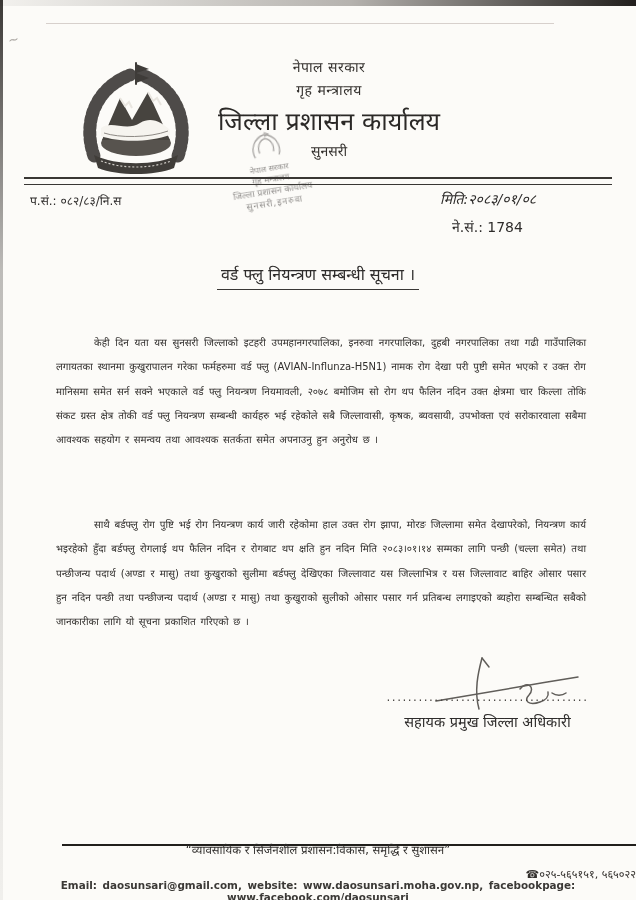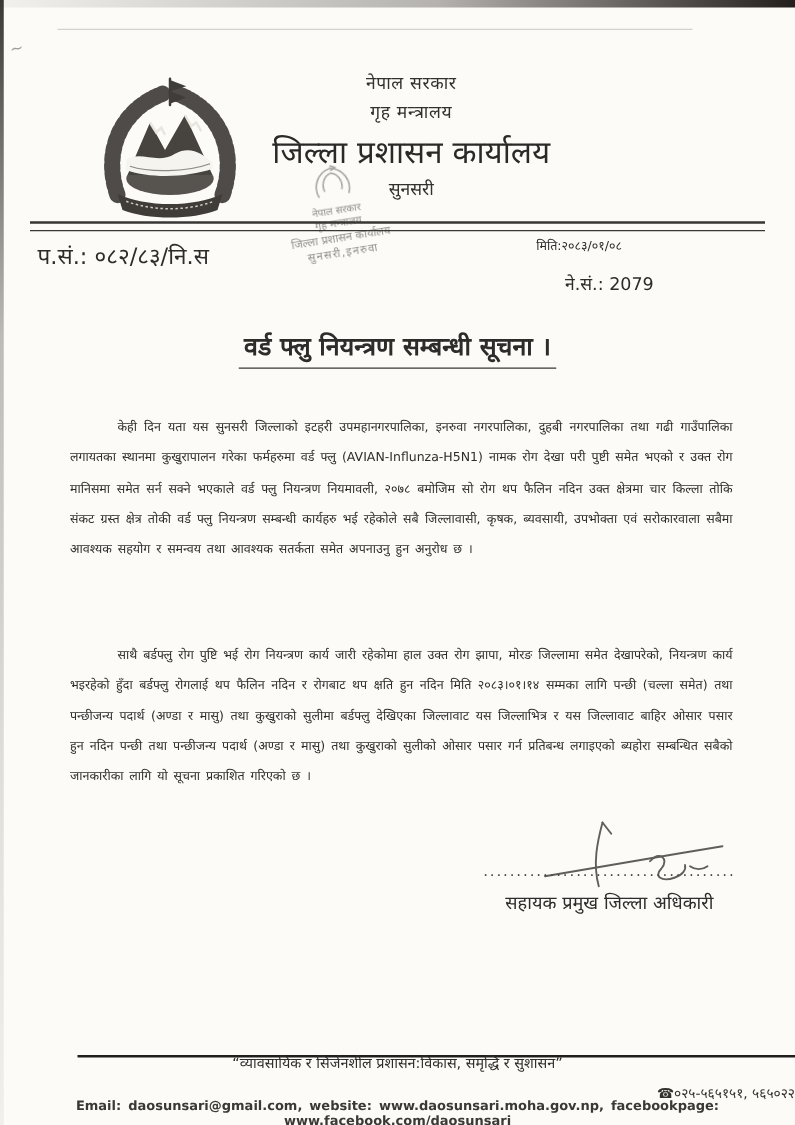--- a/index.html
+++ b/index.html
@@ -28,26 +28,26 @@
     transform:rotate(-9deg); text-align:center; color:#74716f; opacity:0.8;
     filter:blur(0.3px); pointer-events:none; }
   .stamp .s1 { font-size:8px; line-height:10px; }
   .stamp .s2 { font-size:8.5px; line-height:11px; }
   .stamp .s3 { font-size:9px; line-height:12px; }
   .stamp .s4 { font-size:9px; line-height:12px; letter-spacing:1px; }
   
   .rule-double { position:absolute; top:177px; left:24px; width:588px; height:5px;
     border-top:2.5px solid #393734; border-bottom:1.5px solid #393734; }
   
-  .ref  { position:absolute; top:192px; left:30px;  font-size:18px; }
-  .dt   { position:absolute; top:189px; left:429px; font-size:10px; }
+  .ref  { position:absolute; top:192px; left:30px;  font-size:12px; }
+  .dt   { position:absolute; top:189px; left:440px; font-size:14px;font-style:italic; }
   .nesn { position:absolute; top:217px; left:452px; font-size:14px; }
   
   .title { position:absolute; top:263px; left:0; width:100%; text-align:center; }
-  .title span { display:inline-block; font-size:20px; border-bottom:1.6px solid #3a3836; padding:0 4px 4px 4px;font-weight:bold; }
+  .title span { display:inline-block; font-size:16px; border-bottom:1.6px solid #3a3836; padding:0 4px 4px 4px; }
   
   .body-text { position:absolute; left:56px; width:530px; text-align:justify;
     font-size:10px; line-height:24.3px; text-indent:38px; word-spacing:1.5px; color:#2f2d2b; }
   .p1 { top:321px; }
   .p2 { top:503px; }
   
   .sig { position:absolute; top:690px; left:385px; width:205px; text-align:center; }
   .sig-dots { font-size:12px; letter-spacing:1.5px; color:#4a4744; white-space:nowrap; overflow:hidden; }
   .sig-name { font-size:14px; margin-top:3px; }
   .sig-post { font-size:14.5px; margin-top:7px; white-space:nowrap; }
@@ -109,21 +109,21 @@
     <div class="s1">नेपाल सरकार</div>
     <div class="s2">गृह मन्त्रालय</div>
     <div class="s3">जिल्ला प्रशासन कार्यालय</div>
     <div class="s4">सुनसरी,इनरुवा</div>
   </div>
 
   <div class="rule-double"></div>
 
   <div class="ref">प.सं.: ०८२/८३/नि.स</div>
   <div class="dt">मिति:२०८३/०१/०८</div>
-  <div class="nesn">ने.सं.: 2079</div>
+  <div class="nesn">ने.सं.: 1784</div>
 
   <div class="title">
     <span>वर्ड फ्लु नियन्त्रण सम्बन्धी सूचना ।</span>
   </div>
 
   <p class="body-text p1">केही दिन यता यस सुनसरी जिल्लाको इटहरी उपमहानगरपालिका, इनरुवा नगरपालिका, दुहबी नगरपालिका तथा गढी गाउँपालिका लगायतका स्थानमा कुखुरापालन गरेका फर्महरुमा वर्ड फ्लु (AVIAN-Influnza-H5N1) नामक रोग देखा परी पुष्टी समेत भएको र उक्त रोग मानिसमा समेत सर्न सक्ने भएकाले वर्ड फ्लु नियन्त्रण नियमावली, २०७८ बमोजिम सो रोग थप फैलिन नदिन उक्त क्षेत्रमा चार किल्ला तोकि संकट ग्रस्त क्षेत्र तोकी वर्ड फ्लु नियन्त्रण सम्बन्धी कार्यहरु भई रहेकोले सबै जिल्लावासी, कृषक, ब्यवसायी, उपभोक्ता एवं सरोकारवाला सबैमा आवश्यक सहयोग र समन्वय तथा आवश्यक सतर्कता समेत अपनाउनु हुन अनुरोध छ ।</p>
   <p class="body-text p2">साथै बर्डफ्लु रोग पुष्टि भई रोग नियन्त्रण कार्य जारी रहेकोमा हाल उक्त रोग झापा, मोरङ जिल्लामा समेत देखापरेको, नियन्त्रण कार्य भइरहेको हुँदा बर्डफ्लु रोगलाई थप फैलिन नदिन र रोगबाट थप क्षति हुन नदिन मिति २०८३।०१।१४ सम्मका लागि पन्छी (चल्ला समेत) तथा पन्छीजन्य पदार्थ (अण्डा र मासु) तथा कुखुराको सुलीमा बर्डफ्लु देखिएका जिल्लावाट यस जिल्लाभित्र र यस जिल्लावाट बाहिर ओसार पसार हुन नदिन पन्छी तथा पन्छीजन्य पदार्थ (अण्डा र मासु) तथा कुखुराको सुलीको ओसार पसार गर्न प्रतिबन्ध लगाइएको ब्यहोरा सम्बन्धित सबैको जानकारीका लागि यो सूचना प्रकाशित गरिएको छ ।</p>
 
   <div class="sig-scrawl">
     <svg width="155" height="58" viewBox="0 0 155 58" xmlns="http://www.w3.org/2000/svg">

